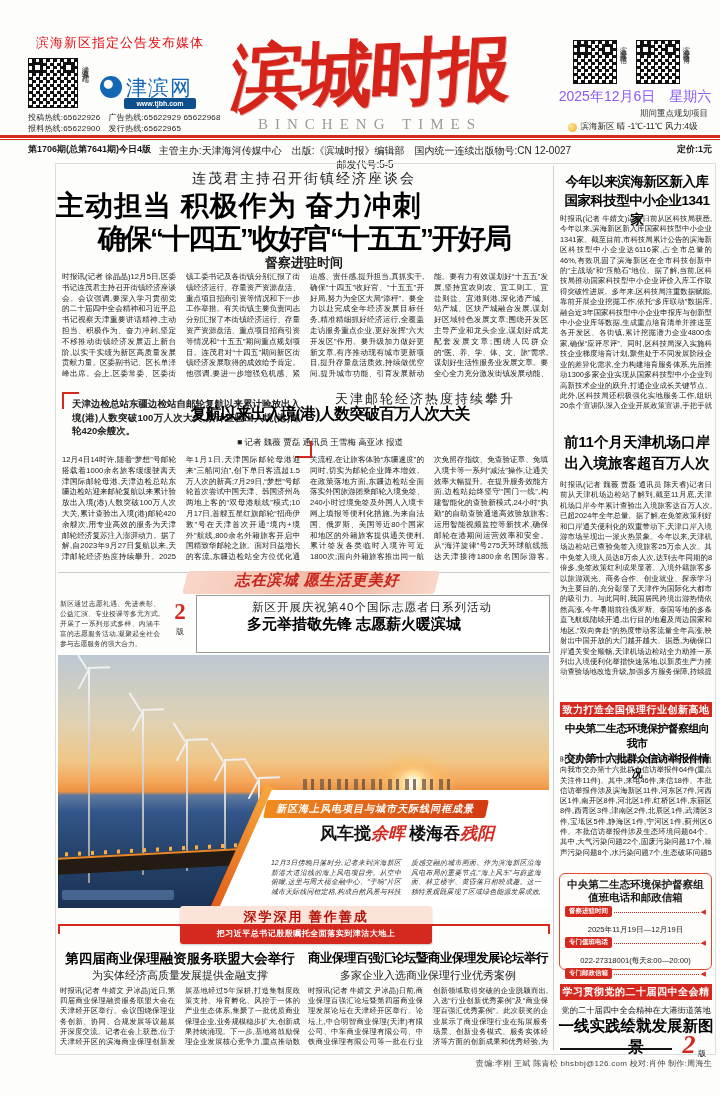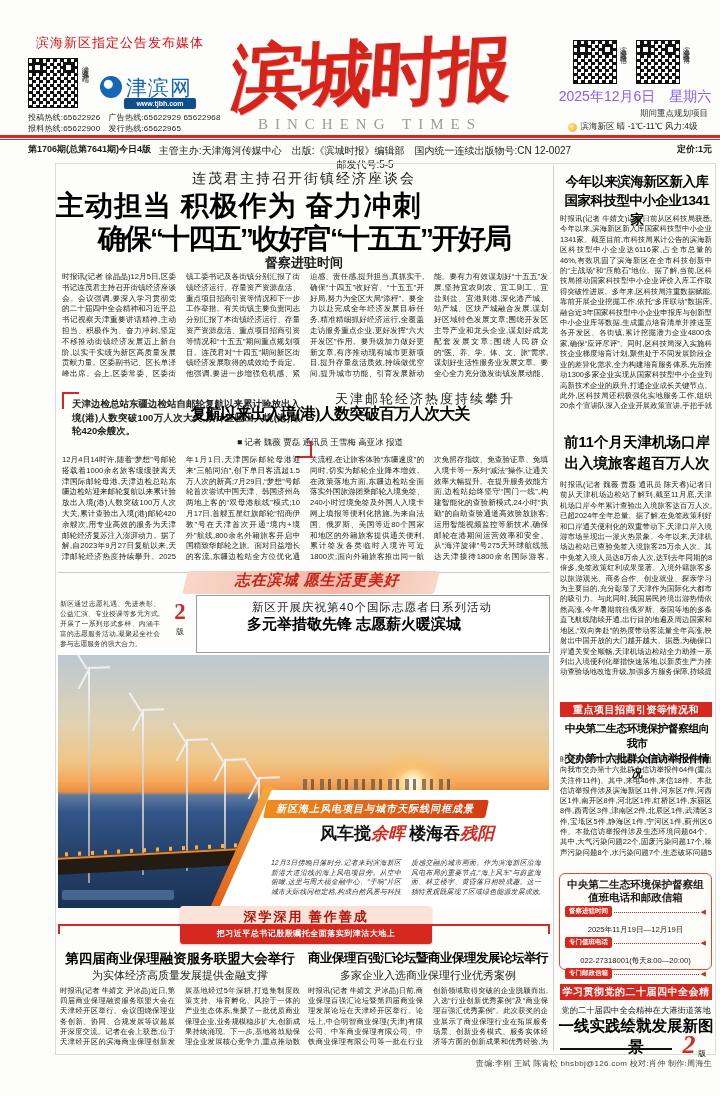--- a/index.html
+++ b/index.html
@@ -260,21 +260,21 @@
     <div>国家科技型中小企业1341家</div>
   </div>
   <div class="abs colbody r1-body">时报讯(记者 牛婧文)记者日前从区科技局获悉,今年以来,滨海新区新入库国家科技型中小企业1341家。截至目前,市科技局累计公告的滨海新区科技型中小企业达6116家,占全市总量的46%,有效巩固了滨海新区在全市科技创新中的“主战场”和“压舱石”地位。据了解,当前,区科技局推动国家科技型中小企业评价入库工作取得突破性进展。多年来,区科技局注重数据赋能,靠前开展企业挖掘工作,依托“多库联动”数据库,融合近3年国家科技型中小企业申报库与创新型中小企业库等数据,生成重点培育清单并推送至各开发区、各街镇,累计挖掘潜力企业4800余家,确保“应评尽评”。同时,区科技局深入实施科技企业梯度培育计划,聚焦处于不同发展阶段企业的差异化需求,全力构建培育服务体系,先后推动1300多家企业实现从国家科技型中小企业到高新技术企业的跃升,打通企业成长关键节点。此外,区科技局还积极强化实地服务工作,组织20余个宣讲队深入企业开展政策宣讲,手把手就近3000家企业的申报难点进行指导,确保政策红利直达“末梢”。</div>
 
   <div class="abs r-h r2-h">
     <div>前11个月天津机场口岸</div>
     <div>出入境旅客超百万人次</div>
   </div>
   <div class="abs colbody r2-body">时报讯(记者 魏薇 贾磊 通讯员 陈天睿)记者日前从天津机场边检站了解到,截至11月底,天津机场口岸今年累计查验出入境旅客达百万人次,已超2024年全年总量。据了解,在免签政策利好和口岸通关便利化的双重带动下,天津口岸入境游市场呈现出一派火热景象。今年以来,天津机场边检站已查验免签入境旅客25万余人次。其中免签入境人员达8万余人次,达到去年同期的8倍多,免签政策红利成果显著。入境外籍旅客多以旅游观光、商务合作、创业就业、探亲学习为主要目的,充分彰显了天津作为国际化大都市的吸引力。与此同时,我国居民跨境出游热情依然高涨,今年暑期前往俄罗斯、泰国等地的多条直飞航线陆续开通,出行目的地遍及周边国家和地区,“双向奔赴”的热度带动客流量全年高涨,映射出中国开放的大门越开越大。据悉,为确保口岸通关安全顺畅,天津机场边检站全力助推一系列出入境便利化举措快速落地,以新质生产力推动查验场地改造升级,加强多方服务保障,持续提升通关效率,着力优化口岸环境,为高质量发展、高水平开放保驾护航。</div>
 
-  <div class="abs red-banner env-banner">重点项目招商引资等情况和</div>
+  <div class="abs red-banner env-banner">致力打造全国保理行业创新高地</div>
 
   <div class="abs r-h r3-h">
     <div>中央第二生态环境保护督察组向我市</div>
     <div>交办第十六批群众信访举报件情况</div>
   </div>
   <div class="abs colbody r3-body">时报讯 12月5日,中央第二生态环境保护督察组向我市交办第十六批群众信访举报件64件(重点关注件11件)。其中,来电46件,来信18件。本批信访举报件涉及滨海新区11件,河东区7件,河西区1件,南开区8件,河北区1件,红桥区1件,东丽区8件,西青区3件,津南区2件,北辰区1件,武清区3件,宝坻区5件,静海区1件,宁河区1件,蓟州区6件。本批信访举报件涉及生态环境问题64个。其中,大气污染问题22个,固废污染问题17个,噪声污染问题8个,水污染问题7个,生态破坏问题5个,其他污染问题3个,辐射污染问题2个。当日,本批信访举报件已交由相关区办理。</div>
 
   <div class="abs infobox">
     <div class="ib-title">中央第二生态环境保护督察组</div>
     <div class="ib-title">值班电话和邮政信箱</div>

